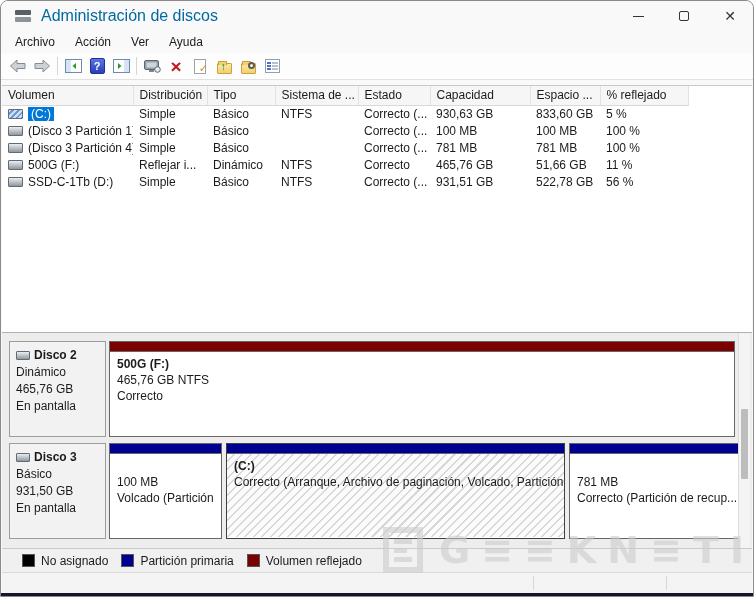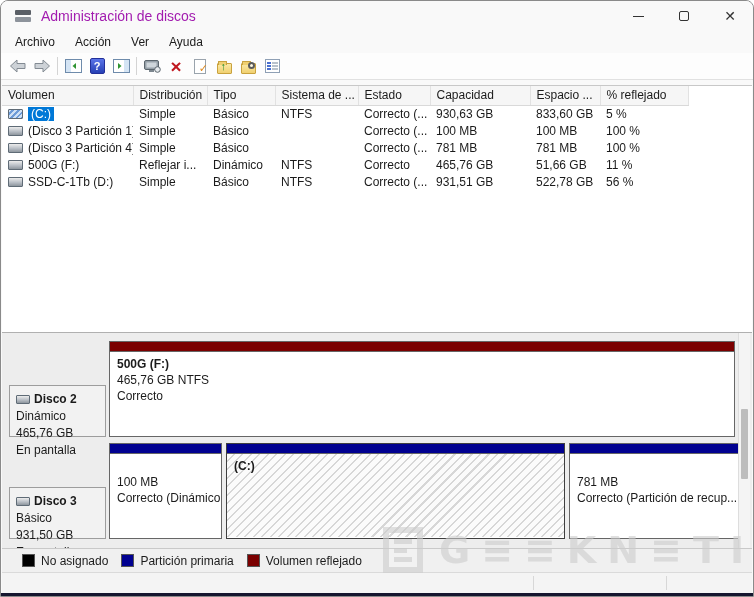--- a/index.html
+++ b/index.html
@@ -6,21 +6,21 @@
     font-family:"Liberation Sans","DejaVu Sans",sans-serif;-webkit-font-smoothing:antialiased;}
   *{box-sizing:border-box;}
   .window{position:absolute;inset:0;border:1px solid #8a8a8a;border-radius:8px 8px 0 0;
     overflow:hidden;background:#f9f9f9;}
 
   
   .titlebar{position:absolute;top:0;left:0;right:0;height:30px;display:flex;align-items:center;background:#f9f9f9;}
   .app-ico{width:16px;height:12px;margin:0 10px 0 14px;position:relative;}
   .app-ico .t{position:absolute;top:0;left:0;right:0;height:5px;background:#5a5f66;border-radius:1px;}
   .app-ico .b{position:absolute;bottom:0;left:0;right:0;height:5px;background:#8d939b;border-radius:1px;}
-  .title-text{font-size:14px;color:#a21caf;}
+  .title-text{font-size:16px;color:#0369a1;}
   .win-controls{margin-left:auto;display:flex;height:100%;}
   .wc{width:46px;height:100%;display:flex;align-items:center;justify-content:center;color:#222;}
   .wc-min i{display:block;width:11px;height:1px;background:#333;}
   .wc-max i{display:block;width:10px;height:10px;border:1px solid #333;border-radius:2px;}
   .wc-close{font-size:14px;color:#333;}
 
   
   .menubar{position:absolute;top:30px;left:0;right:0;height:22px;display:flex;align-items:center;padding-left:4px;background:#f9f9f9;}
   .menu-item{font-size:12px;color:#1b1b1b;padding:3px 10px;}
 
@@ -51,21 +51,21 @@
   .vol-ico{flex:none;width:15px;height:10px;border:1px solid #5f6b76;border-radius:1px;
     background:linear-gradient(180deg,#ececec 0%,#b9bfc6 55%,#8e969e 100%);}
   .vol-ico.hatch{background:repeating-linear-gradient(135deg,#cfe0f4 0 2px,#6d9bd8 2px 4px);}
   .sel{background:#0078d7;color:#fff;padding:0 3px;}
 
   
   .graph-pane{position:absolute;top:332px;left:1px;right:1px;height:215px;background:#ededed;}
   .disk-row{position:absolute;left:7px;right:17px;height:96px;}
   .d2{top:8px;} .d3{top:110px;}
   .disk-label{position:absolute;left:0;top:0;bottom:0;width:97px;background:#f2f2f2;border:1px solid #9d9d9d;
-    padding:5px 0 0 6px;font-size:12px;line-height:17px;color:#1b1b1b;margin-top:44px;}
+    padding:5px 0 0 6px;font-size:12px;line-height:17px;color:#1b1b1b;}
   .disk-label .hd{display:flex;align-items:center;gap:4px;font-weight:bold;}
   .disk-label .hd .vol-ico{width:14px;height:9px;}
   .parts{position:absolute;left:100px;right:0;top:0;bottom:0;display:flex;gap:4px;}
   .part{position:relative;border:1px solid #666;background:#fff;flex:none;}
   .part .strip{height:10px;border-bottom:1px solid #666;}
   .pbody{padding:4px 7px 0;font-size:12px;line-height:16px;color:#1b1b1b;white-space:nowrap;overflow:hidden;height:calc(100% - 11px);}
   .pbody .pt{font-weight:bold;}
   .part.full{flex:1 1 auto;}
   .part.p1{width:113px;} .part.p2{width:339px;} .part.p3{flex:1 1 auto;}
   .part.hatched{border-color:#3f3f3f;}
@@ -331,27 +331,28 @@
           </div>
         <div>Básico</div>
         <div>931,50 GB</div>
         <div>En pantalla</div>
       </div>
       <div class="parts">
         <div class="part p1">
           <div class="strip" style="background: rgb(0, 0, 144);"></div>
           <div class="pbody" style="padding-top:20px;">
             <div>100 MB</div>
-            <div>Correcto (Dinámico</div>
+            <div>Volcado (Partición</div>
           </div>
         </div>
         <div class="part p2 hatched">
           <div class="strip" style="background: rgb(0, 0, 144);"></div>
           <div class="pbody">
             <div class="pt">(C:)</div>
+            <div>Correcto (Arranque, Archivo de paginación, Volcado, Partición</div>
           </div>
         </div>
         <div class="part p3">
           <div class="strip" style="background: rgb(0, 0, 144);"></div>
           <div class="pbody" style="padding-top:20px;">
             <div>781 MB</div>
             <div>Correcto (Partición de recup...</div>
           </div>
         </div>
       </div>

